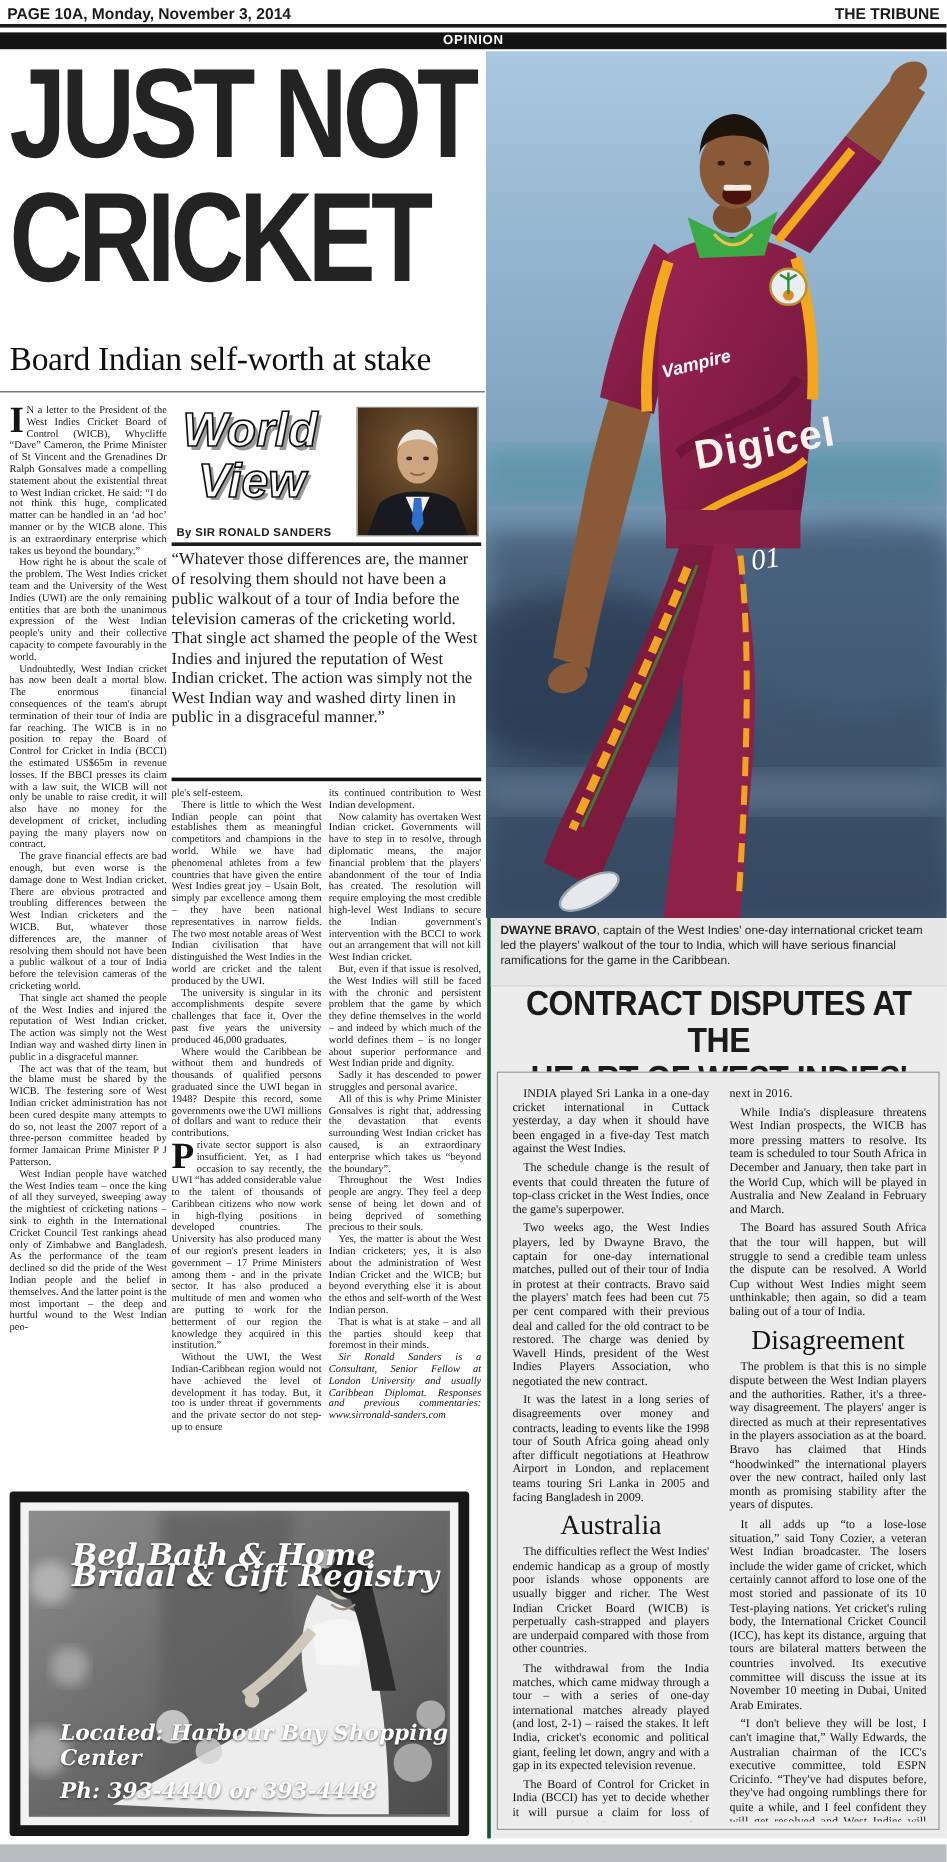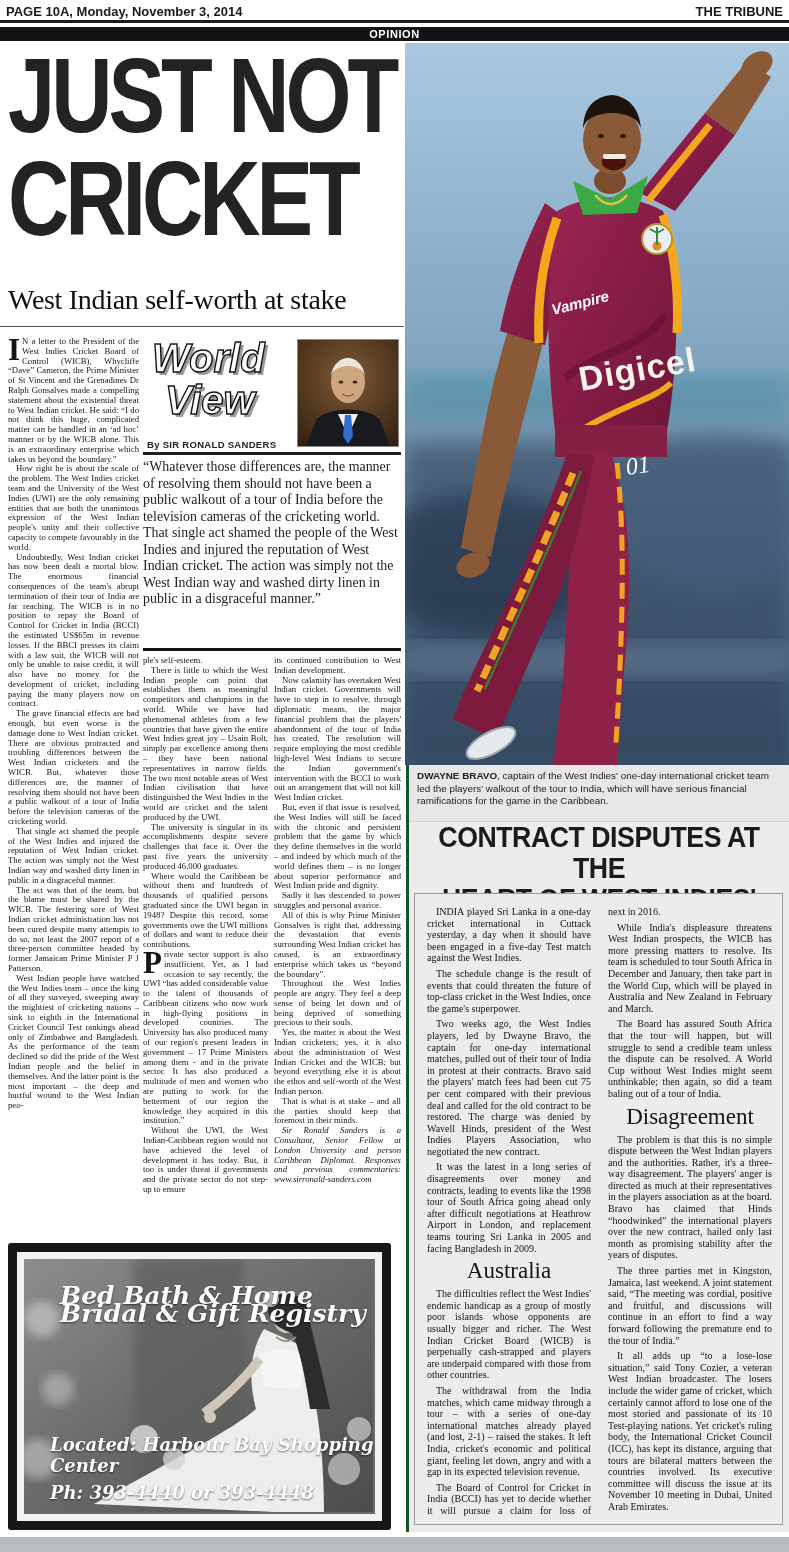--- a/index.html
+++ b/index.html
@@ -82,21 +82,21 @@
     <span class="l">PAGE 10A, Monday, November 3, 2014</span>
     <span class="r">THE TRIBUNE</span>
   </div>
   <div class="mast-rule"></div>
   <div class="opinion-bar">OPINION</div>
 
   <div class="headline">
     <div class="hl">JUST NOT</div>
     <div class="hl">CRICKET</div>
   </div>
-  <div class="subtitle">West Indian self-worth at stake</div>
+  <div class="subtitle">Board Indian self-worth at stake</div>
   <div class="subtitle-rule"></div>
 
   <div class="col col1">
     <p class="dcpara"><span class="dc">I</span><span>N a letter to the President of the West Indies Cricket Board of Control (WICB), Whycliffe “Dave” Cameron, the Prime Minister of St Vincent and the Grenadines Dr Ralph Gonsalves made a compelling statement about the existential threat to West Indian cricket. He said: “I do not think this huge, complicated matter can be handled in an ‘ad hoc’ manner or by the WICB alone. This is an extraordinary enterprise which takes us beyond the boundary.”</span></p>
     <div>
         <p>How right he is about the scale of the problem. The West Indies cricket team and the University of the West Indies (UWI) are the only remaining entities that are both the unanimous expression of the West Indian people's unity and their collective capacity to compete favourably in the world.</p>
         <p>Undoubtedly, West Indian cricket has now been dealt a mortal blow. The enormous financial consequences of the team's abrupt termination of their tour of India are far reaching. The WICB is in no position to repay the Board of Control for Cricket in India (BCCI) the estimated US$65m in revenue losses. If the BBCI presses its claim with a law suit, the WICB will not only be unable to raise credit, it will also have no money for the development of cricket, including paying the many players now on contract.</p>
         <p>The grave financial effects are bad enough, but even worse is the damage done to West Indian cricket. There are obvious protracted and troubling differences between the West Indian cricketers and the WICB. But, whatever those differences are, the manner of resolving them should not have been a public walkout of a tour of India before the television cameras of the cricketing world.</p>
         <p>That single act shamed the people of the West Indies and injured the reputation of West Indian cricket. The action was simply not the West Indian way and washed dirty linen in public in a disgraceful manner.</p>
         <p>The act was that of the team, but the blame must be shared by the WICB. The festering sore of West Indian cricket administration has not been cured despite many attempts to do so, not least the 2007 report of a three-person committee headed by former Jamaican Prime Minister P J Patterson.</p>
@@ -152,21 +152,21 @@
     <div class="cont-first">
         <p>its continued contribution to West Indian development.</p>
         <p>Now calamity has overtaken West Indian cricket. Governments will have to step in to resolve, through diplomatic means, the major financial problem that the players' abandonment of the tour of India has created. The resolution will require employing the most credible high-level West Indians to secure the Indian government's intervention with the BCCI to work out an arrangement that will not kill West Indian cricket.</p>
         <p>But, even if that issue is resolved, the West Indies will still be faced with the chronic and persistent problem that the game by which they define themselves in the world – and indeed by which much of the world defines them – is no longer about superior performance and West Indian pride and dignity.</p>
         <p>Sadly it has descended to power struggles and personal avarice.</p>
         <p>All of this is why Prime Minister Gonsalves is right that, addressing the devastation that events surrounding West Indian cricket has caused, is an extraordinary enterprise which takes us “beyond the boundary”.</p>
         <p>Throughout the West Indies people are angry. They feel a deep sense of being let down and of being deprived of something precious to their souls.</p>
         <p>Yes, the matter is about the West Indian cricketers; yes, it is also about the administration of West Indian Cricket and the WICB; but beyond everything else it is about the ethos and self-worth of the West Indian person.</p>
         <p>That is what is at stake – and all the parties should keep that foremost in their minds.</p>
       </div>
-    <p class="credit-it">Sir Ronald Sanders is a Consultant, Senior Fellow at London University and person Caribbean Diplomat. Responses and previous commentaries: www.sirronald-sanders.com</p>
+    <p class="credit-it">Sir Ronald Sanders is a Consultant, Senior Fellow at London University and usually Caribbean Diplomat. Responses and previous commentaries: www.sirronald-sanders.com</p>
   </div>
 
   <div class="photo">
     <svg width="384" height="722" viewBox="0 0 384 722" xmlns="http://www.w3.org/2000/svg">
       <defs>
         <linearGradient id="sky" x1="0" y1="0" x2="0" y2="1">
           <stop offset="0" stop-color="#aac8e0"></stop>
             <stop offset=".45" stop-color="#7fa3bf"></stop>
           <stop offset=".72" stop-color="#54748f"></stop>
             <stop offset="1" stop-color="#3b556d"></stop>
@@ -261,21 +261,20 @@
       </div>
       <div class="a2col a2r">
         <div class="cont-first">
             <p>next in 2016.</p>
             <p>While India's displeasure threatens West Indian prospects, the WICB has more pressing matters to resolve. Its team is scheduled to tour South Africa in December and January, then take part in the World Cup, which will be played in Australia and New Zealand in February and March.</p>
             <p>The Board has assured South Africa that the tour will happen, but will struggle to send a credible team unless the dispute can be resolved. A World Cup without West Indies might seem unthinkable; then again, so did a team baling out of a tour of India.</p>
           </div>
         <p class="subhead">Disagreement</p>
         <div>
             <p>The problem is that this is no simple dispute between the West Indian players and the authorities. Rather, it's a three-way disagreement. The players' anger is directed as much at their representatives in the players association as at the board. Bravo has claimed that Hinds “hoodwinked” the international players over the new contract, hailed only last month as promising stability after the years of disputes.</p>
-            <p>The three parties met in Kingston, Jamaica, last weekend. A joint statement said, “The meeting was cordial, positive and fruitful, and discussions will continue in an effort to find a way forward following the premature end to the tour of India.”</p>
             <p>It all adds up “to a lose-lose situation,” said Tony Cozier, a veteran West Indian broadcaster. The losers include the wider game of cricket, which certainly cannot afford to lose one of the most storied and passionate of its 10 Test-playing nations. Yet cricket's ruling body, the International Cricket Council (ICC), has kept its distance, arguing that tours are bilateral matters between the countries involved. Its executive committee will discuss the issue at its November 10 meeting in Dubai, United Arab Emirates.</p>
             <p>“I don't believe they will be lost, I can't imagine that,” Wally Edwards, the Australian chairman of the ICC's executive committee, told ESPN Cricinfo. “They've had disputes before, they've had ongoing rumblings there for quite a while, and I feel confident they will get resolved and West Indies will stay a very important part of world cricket.”</p>
           </div>
 
       </div>
     </div>
   </div>
 
   <div class="ad">
     <div class="ad-matte">

